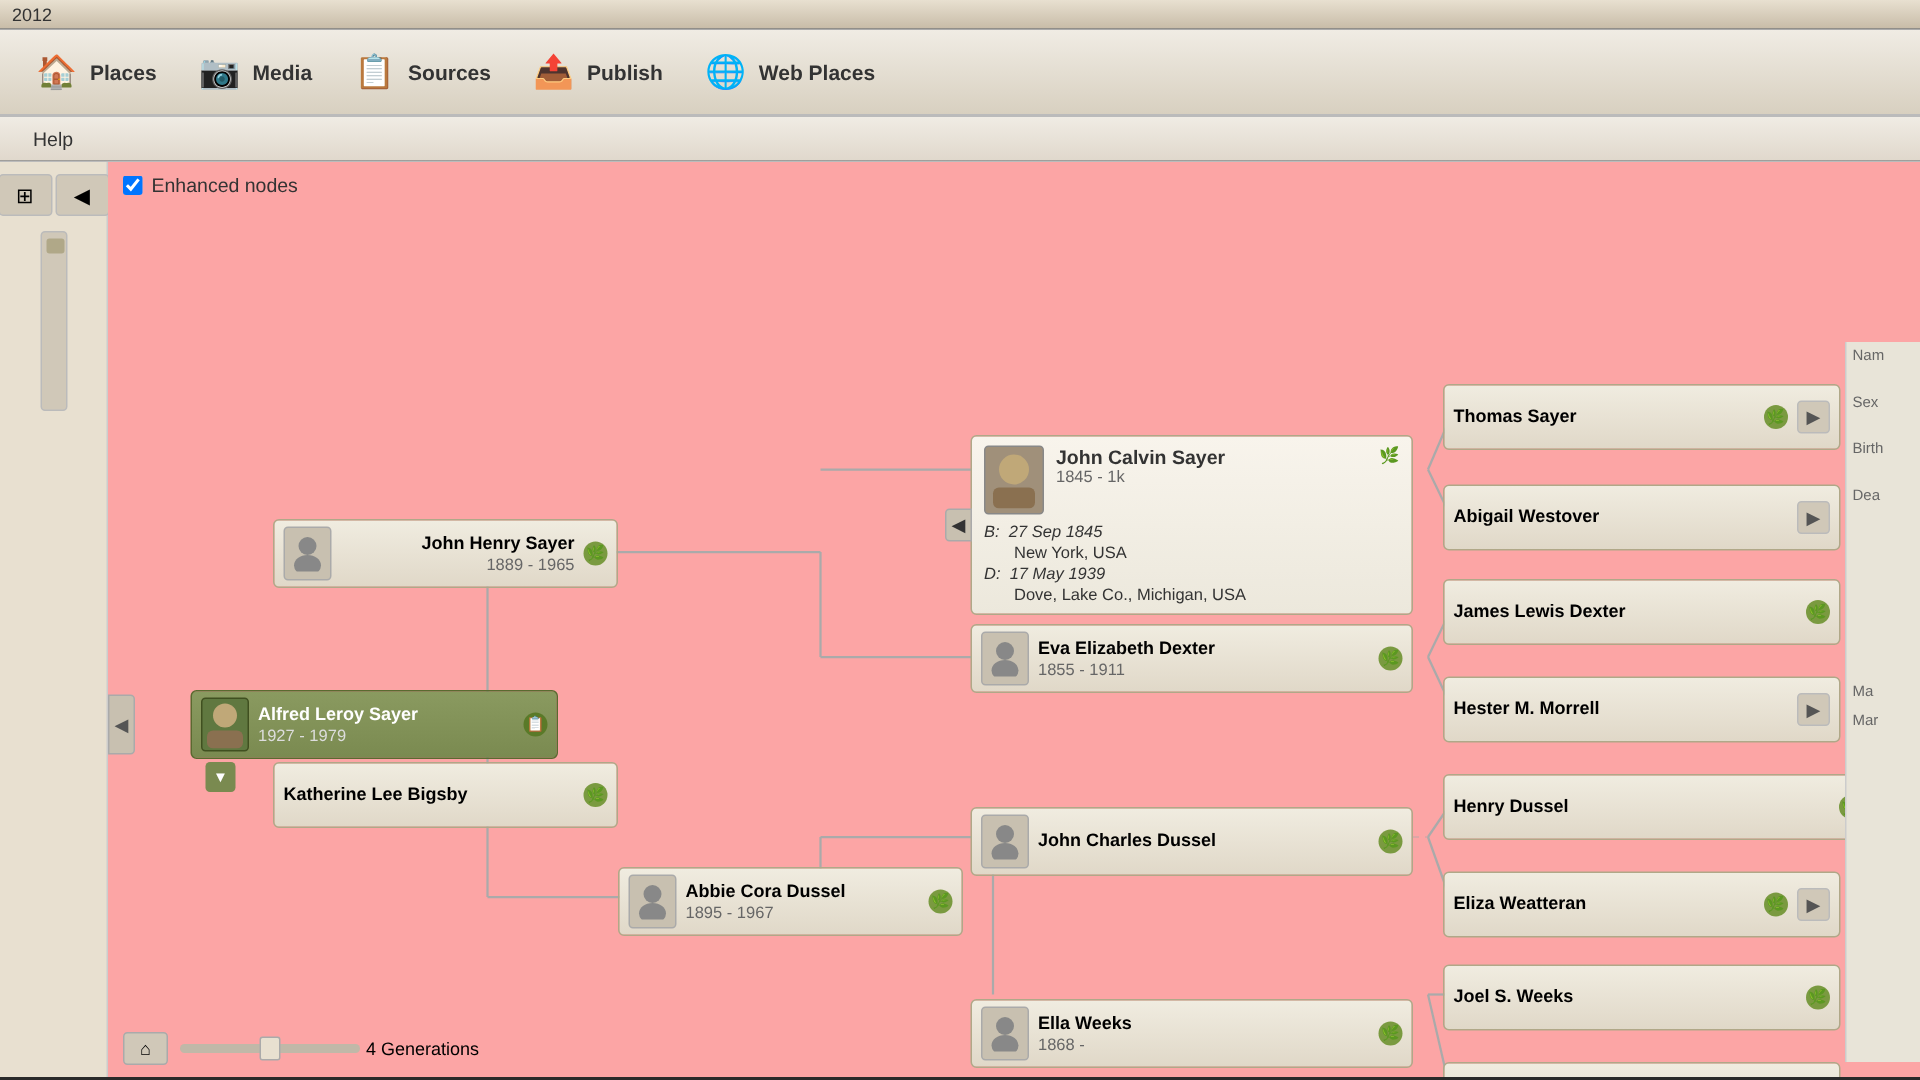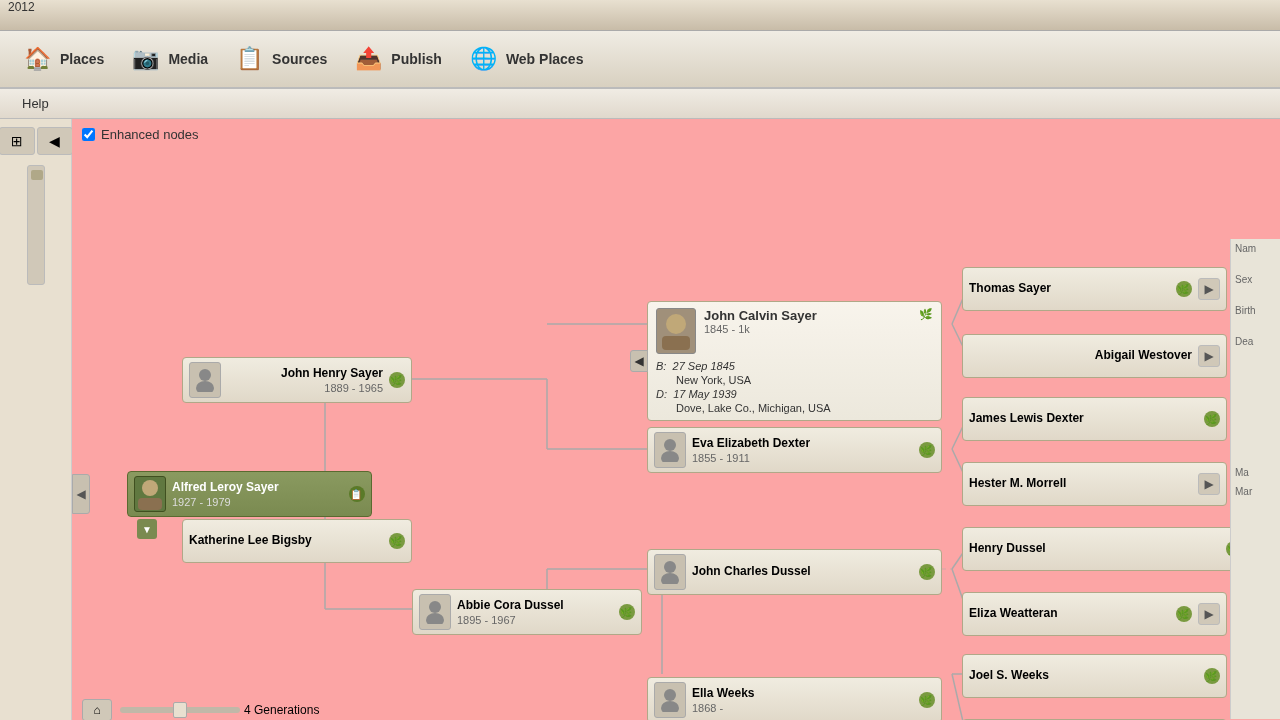--- a/index.html
+++ b/index.html
@@ -8,22 +8,23 @@
       font-size: 12px;
       background: #2a2a2a;
       width: 1280px;
       height: 720px;
       overflow: hidden;
     }
 
     
     .title-bar {
       background: linear-gradient(to bottom, #e8e0d0, #c8bca8);
-      height: 31px;
-      display: flex;
+      height: 20px;
+      display: flex;
+      align-items: center;
       padding: 0 8px;
       font-size: 12px;
       color: #333;
       border-bottom: 1px solid #aaa;
     }
 
     
     .toolbar {
       background: linear-gradient(to bottom, #f0ece4, #d8d0c0);
       height: 58px;
@@ -475,21 +476,21 @@
     </div>
 
     <div class="person-node" style="left:890px; top:148px; width:265px;">
       <div class="person-info">
         <div class="person-name">Thomas Sayer</div>
       </div>
       <div class="person-leaf-icon">🌿</div>
       <div class="nav-arrow" style="position:relative;right:0;top:0;transform:none;">▶</div>
     </div>
 
-    <div class="person-node" style="left:890px; top:215px; width:265px;text-align:right;">
+    <div class="person-node" style="left:890px; top:215px; width:265px;">
       <div class="person-info">
         <div class="person-name">Abigail Westover</div>
       </div>
       <div class="nav-arrow" style="position:relative;right:0;top:0;transform:none;">▶</div>
     </div>
 
     <div class="person-node" style="left:890px; top:278px; width:265px;">
       <div class="person-info">
         <div class="person-name">James Lewis Dexter</div>
       </div>

